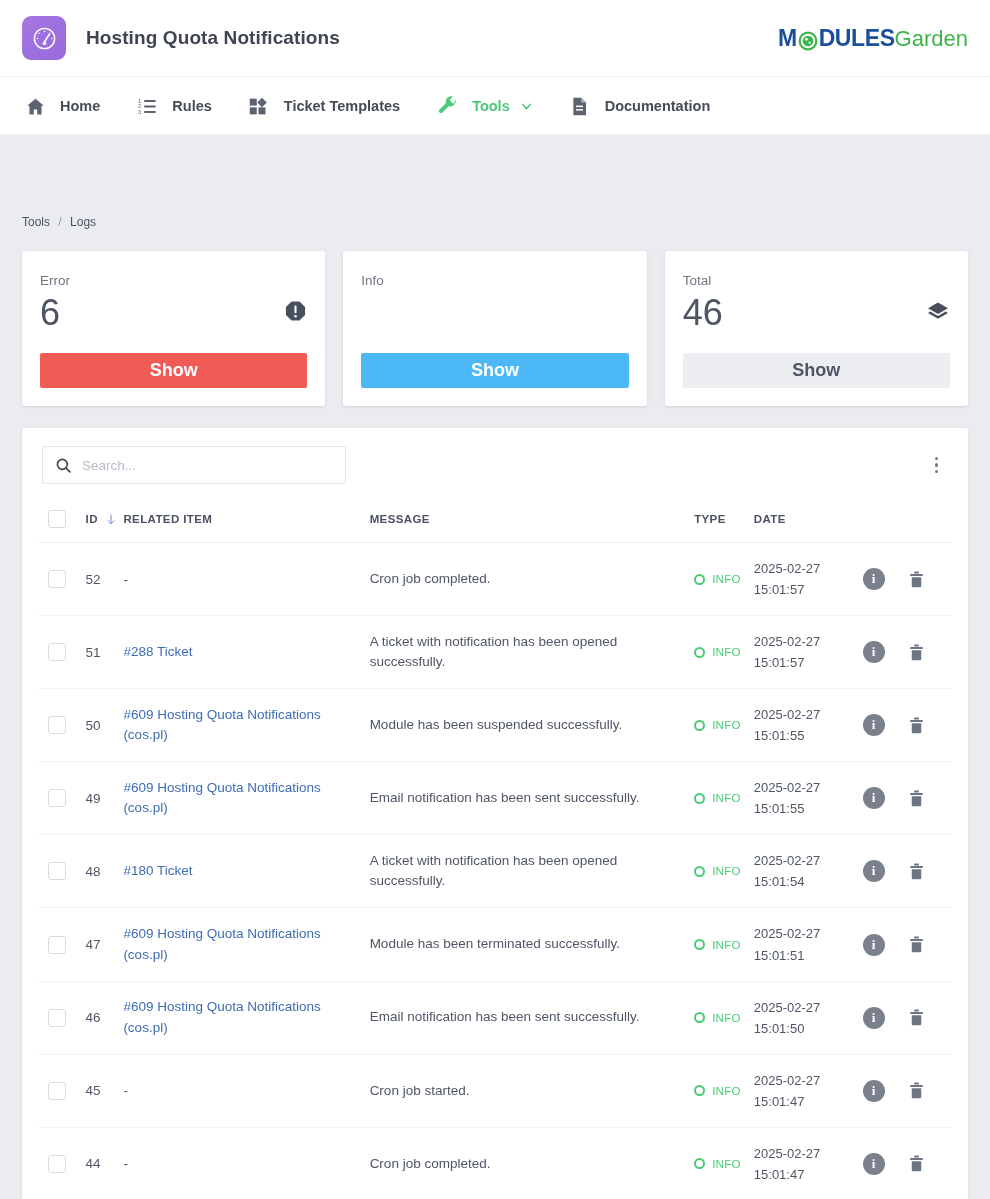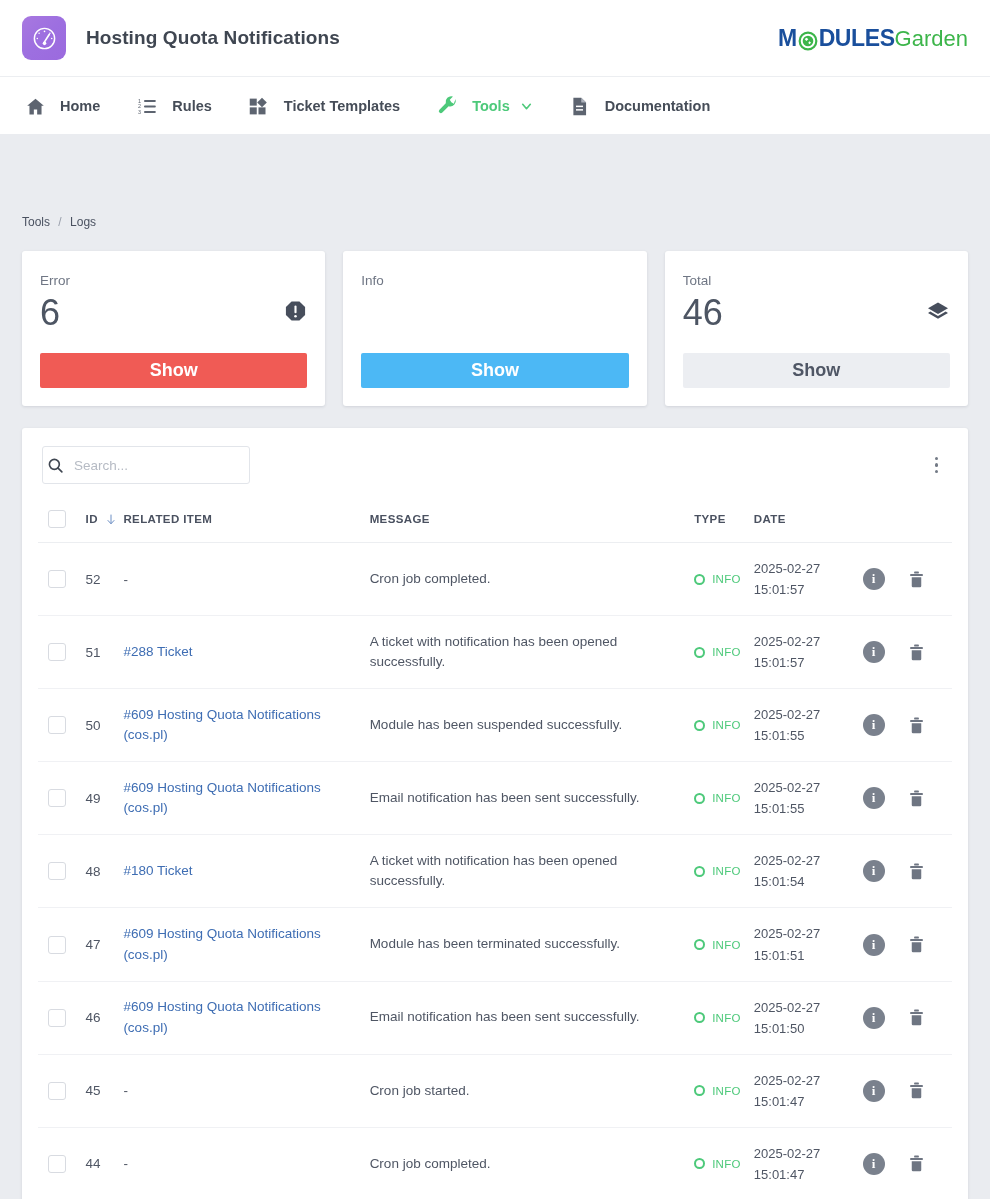--- a/index.html
+++ b/index.html
@@ -162,22 +162,22 @@
   .table-toolbar {
     display: flex;
     align-items: center;
     padding: 0 4px 0 4px;
   }
   .search-box {
     display: flex; align-items: center;
     border: 1px solid #e2e5ea;
     border-radius: 3px;
     height: 38px;
-    width: 208px;
-    padding: 0 4px;
+    width: 304px;
+    padding: 0 12px;
   }
   .search-box .s-ico { color: #4a5160; display:flex; margin-right: 10px; }
   .search-box input {
     border: none; outline: none;
     font-size: 13.5px;
     font-family: inherit;
     color: #4a5160;
     width: 100%;
     background: transparent;
   }

